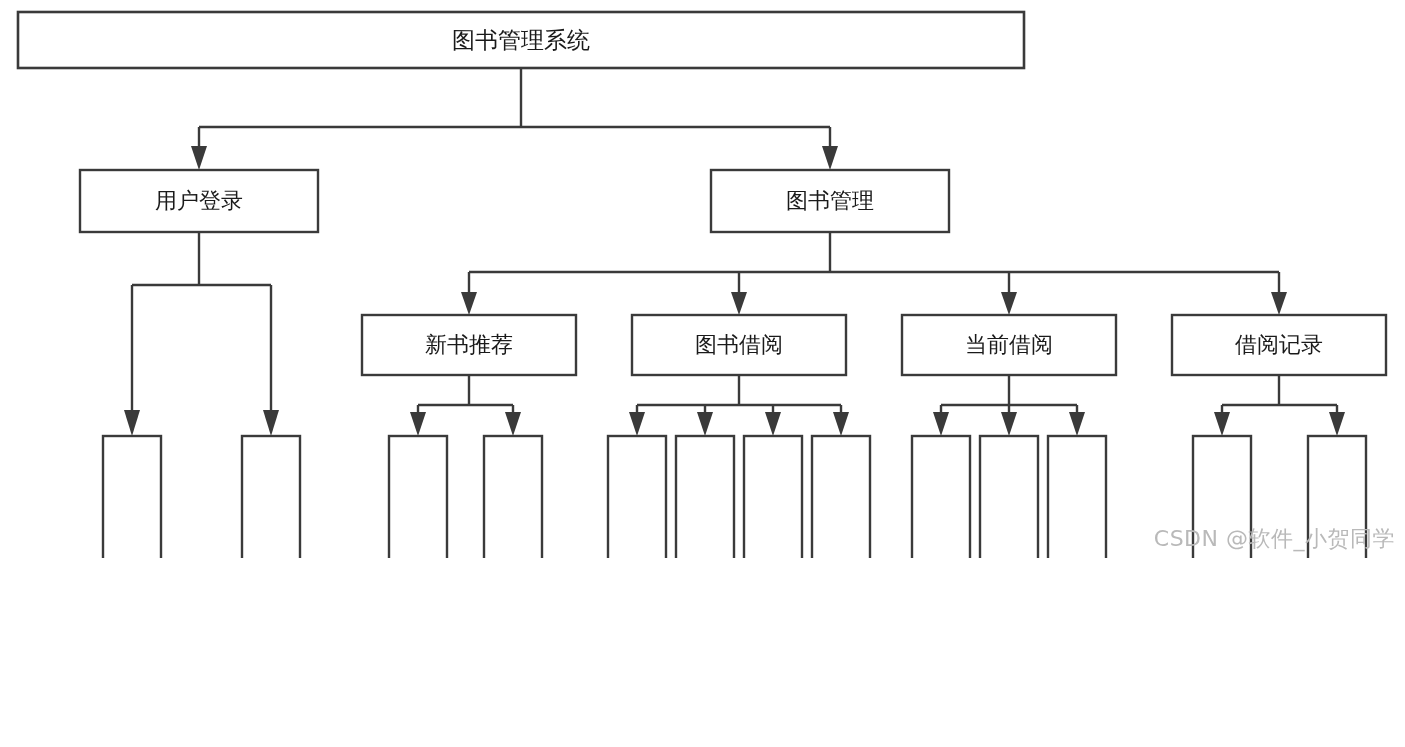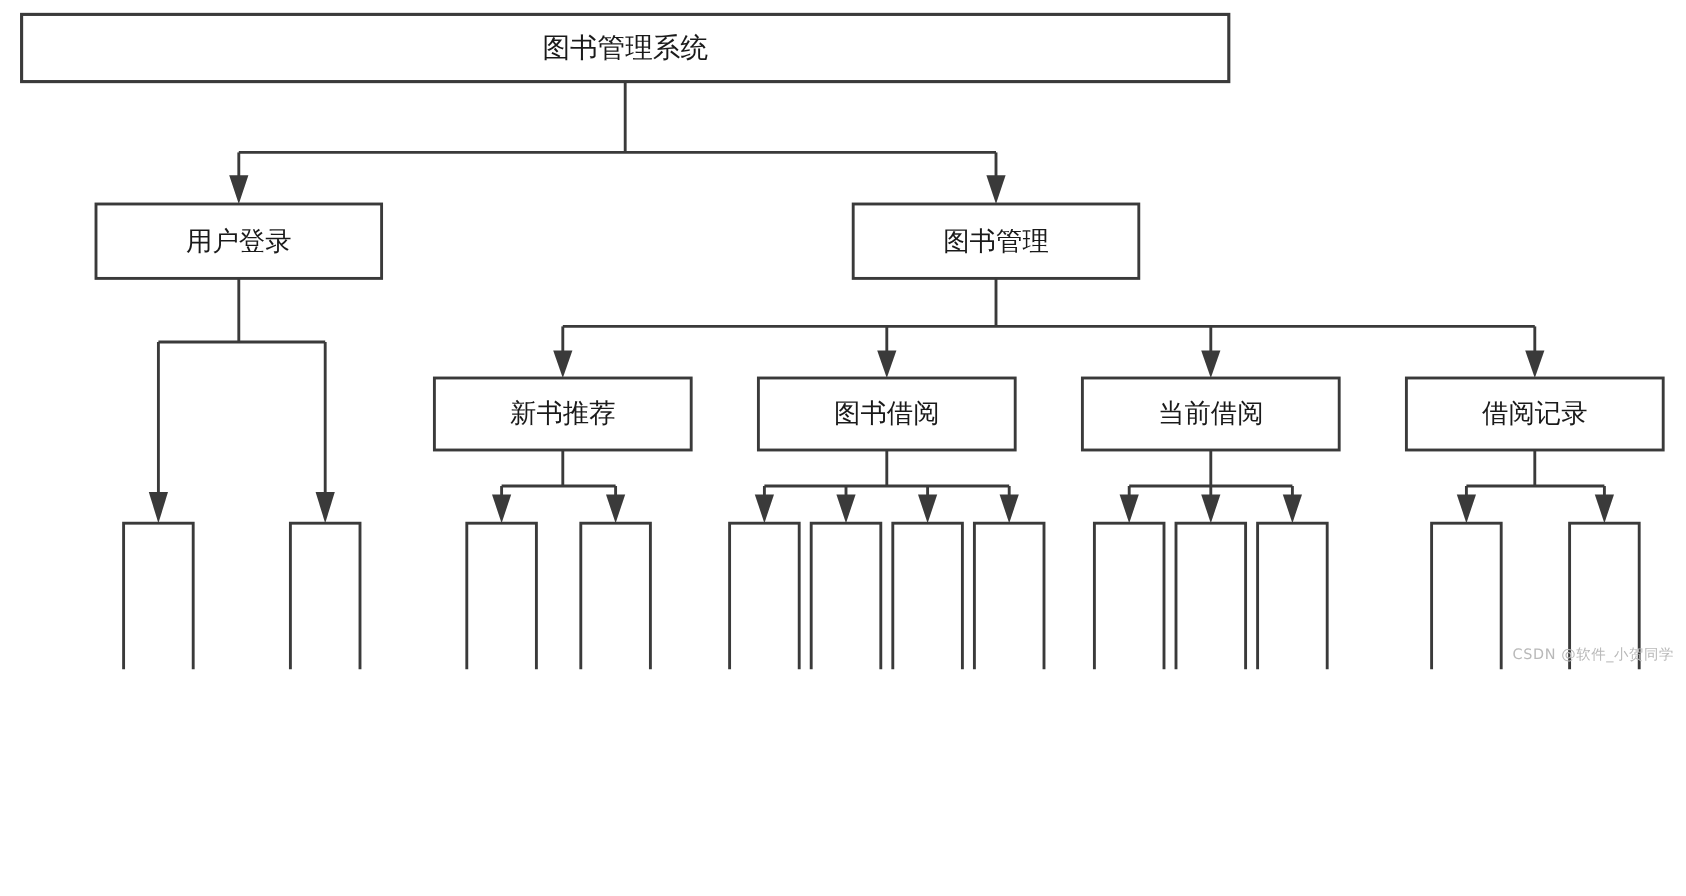--- a/index.html
+++ b/index.html
@@ -67,21 +67,21 @@
     align-items: flex-start;
     justify-content: center;
     white-space: nowrap;
     pointer-events: none;
   }
   .watermark {
     position: absolute;
     right: 10px;
     bottom: 4px;
     font-family: "DejaVu Sans", "Liberation Sans", sans-serif;
-    font-size: 12px;
+    font-size: 22px;
     color: #b9b9b9;
     letter-spacing: 0.5px;
     white-space: nowrap;
   }
 </style>
 </head>
 <body>
 
 <div id="diagram-root">
 

